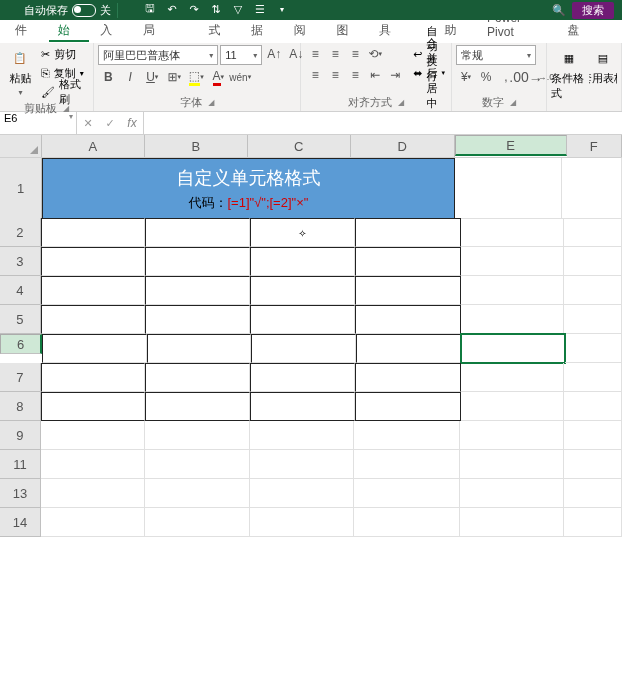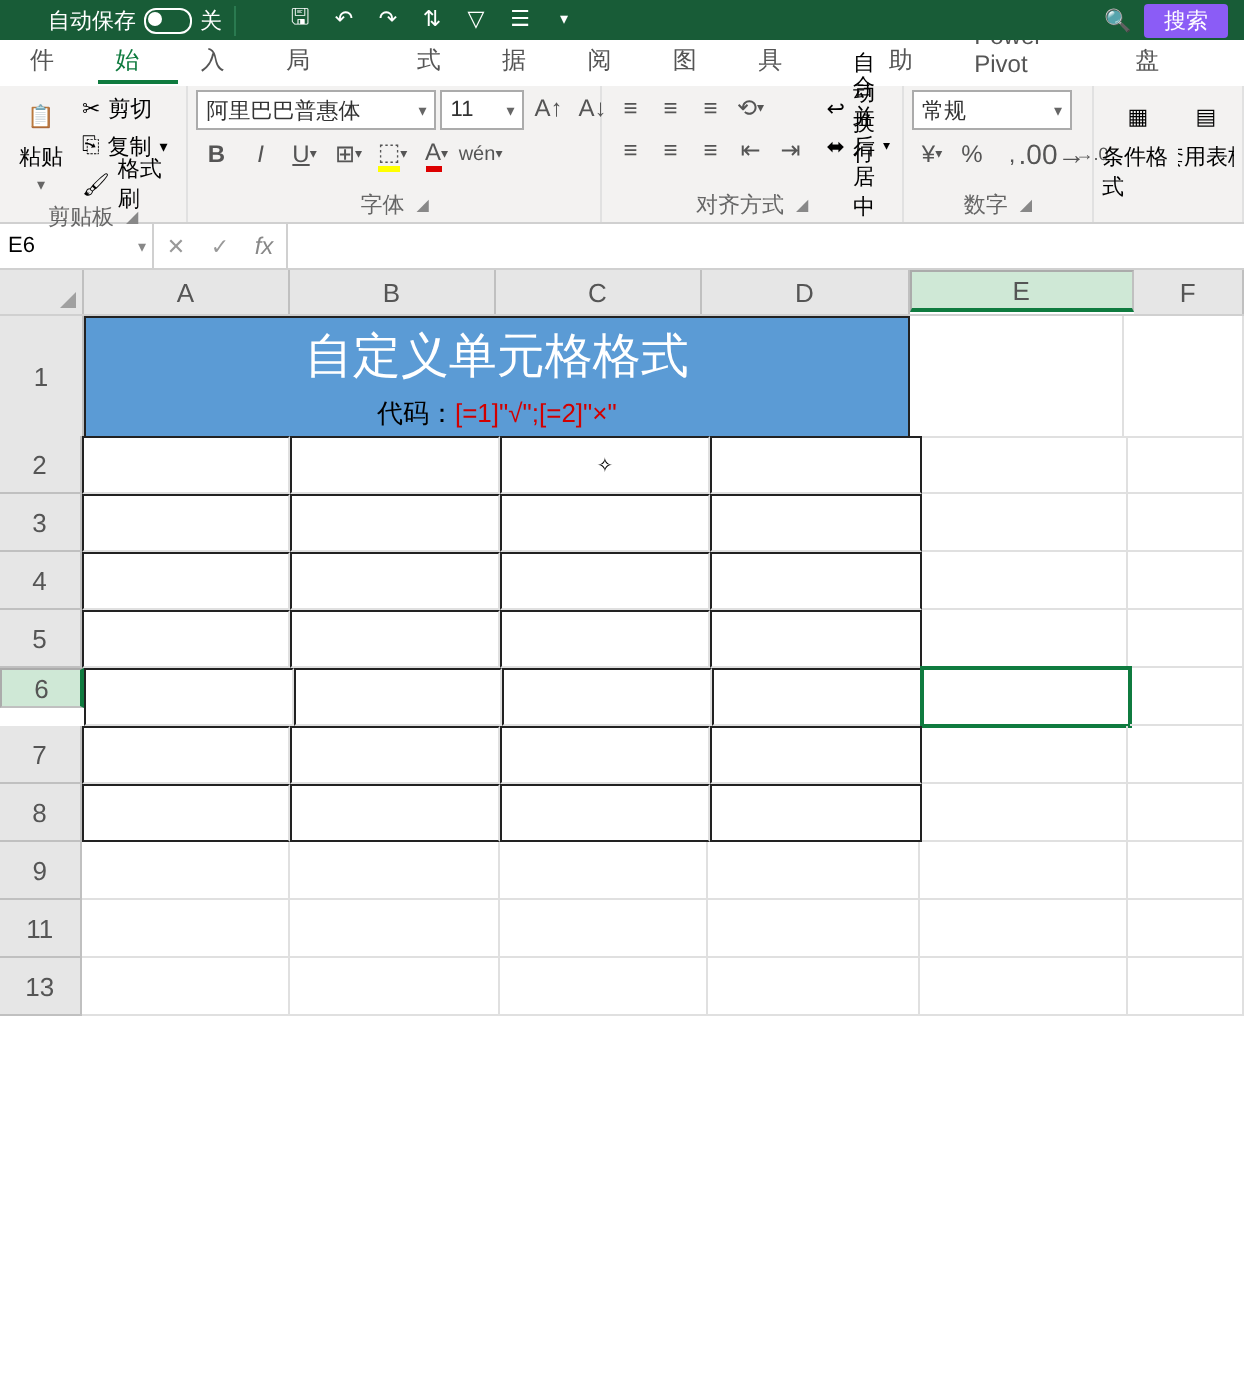--- a/index.html
+++ b/index.html
@@ -5,59 +5,59 @@
   html,body{margin:0;padding:0;font-family:"Microsoft YaHei","Segoe UI",sans-serif;font-size:12px;color:#000;background:#fff;width:622px;overflow:hidden}
   .title-bar{height:20px;background:#185c37;display:flex;align-items:center;color:#fff;font-size:11px;position:relative}
   .title-left{display:flex;align-items:flex-start;gap:19px;padding-left:18px}
   .autosave{display:flex;align-items:center;gap:4px;padding:0 6px;border-right:1px solid #2a7a50}
   .toggle{width:22px;height:11px;border:1px solid #fff;border-radius:6px;position:relative}
   .toggle::after{content:"";position:absolute;left:1px;top:1px;width:7px;height:7px;background:#fff;border-radius:50%}
   .qat{display:flex;align-items:center;gap:8px;padding-left:6px}
   .qat-icon{width:14px;height:14px;display:flex;align-items:center;justify-content:center;color:#fff}
   .title-center{position:absolute;left:50%;transform:translateX(-50%);white-space:nowrap}
   .title-right{position:absolute;right:8px;display:flex;align-items:center;gap:6px}
-  .search-box{display:flex;align-items:flex-end;gap:4px;background:#8b5cf6;padding:1px 10px;border-radius:2px}
+  .search-box{display:flex;align-items:flex-end;gap:4px;background:#701a75;padding:1px 10px;border-radius:2px}
   .tab-strip{height:22px;background:#fff;border-bottom:1px solid #fff;display:flex;align-items:flex-end;padding-left:6px;gap:2px;font-size:12px;color:#555}
   .tab{padding:3px 9px;cursor:default}
   .tab.active{color:#0f7b3f;box-shadow:inset 0 -2px 0 #0f7b3f}
   .ribbon{height:68px;background:#f3f2f1;border-bottom:1px solid #d0d0d0;display:flex}
   .group{display:flex;flex-direction:column;border-right:1px solid #e1e1e1;padding:2px 4px 0;position:relative}
   .group-body{flex:1;display:flex;align-items:flex-start;gap:2px}
   .group-label{text-align:center;font-size:11px;color:#666;padding-bottom:1px;display:flex;justify-content:center;align-items:center;gap:6px}
   .dlaunch{font-size:8px;color:#888}
   .big-btn{display:flex;flex-direction:column;align-items:center;justify-content:flex-start;width:36px;font-size:11px;gap:2px;padding-top:2px}
   .icon-box{width:22px;height:22px;display:flex;align-items:center;justify-content:center}
   .rows3{display:flex;flex-direction:column;gap:1px;font-size:11px}
   .row-item{display:flex;align-items:center;gap:4px;padding:0 2px;height:18px}
   .btn-sm{width:20px;height:18px;display:flex;align-items:center;justify-content:center;color:#555;font-size:12px}
   .sel{border:1px solid #ababab;background:#fff;height:18px;display:flex;align-items:center;padding:0 4px;font-size:11px;color:#333}
   .sel .arrow{margin-left:auto;font-size:8px;color:#666}
   .font-sel{width:110px}
   .size-sel{width:32px}
   .fmt-sel{width:70px}
   .namebox-row{height:22px;background:#fff;border-bottom:1px solid #d0d0d0;display:flex;align-items:stretch}
-  .namebox{width:68px;border-right:1px solid #d0d0d0;display:flex;align-items:center;padding:0 4px;font-size:11px;position:relative}
+  .namebox{width:68px;border-right:1px solid #d0d0d0;display:flex;align-items:flex-start;padding:0 4px;font-size:11px;position:relative}
   .namebox .arrow{position:absolute;right:3px;font-size:8px;color:#888}
   .fx-btns{display:flex;align-items:center;border-right:1px solid #d0d0d0}
   .fx-btn{width:22px;display:flex;align-items:center;justify-content:center;color:#999;font-size:11px}
   .fx-label{width:22px;display:flex;align-items:center;justify-content:center;font-style:italic;color:#888}
   .formula-input{flex:1;padding:0 4px;font-size:11px}
   .sheet{position:relative}
   .col-headers{display:flex;height:22px;border-bottom:1px solid #d0d0d0}
   .corner{width:42px;background:#e6e6e6;border-right:1px solid #c0c0c0;position:relative}
   .corner::after{content:"";position:absolute;right:3px;bottom:3px;width:0;height:0;border-left:8px solid transparent;border-bottom:8px solid #a0a0a0}
   .col-h{background:#e6e6e6;border-right:1px solid #c0c0c0;display:flex;align-items:center;justify-content:center;font-size:13px;color:#555}
   .col-h.sel{background:#cfe8d6}
   .row{display:flex;height:29px}
   .row-h{width:42px;background:#e6e6e6;border-right:1px solid #c0c0c0;border-bottom:1px solid #c0c0c0;display:flex;align-items:center;justify-content:center;font-size:13px;color:#555;padding:0}
   .row-h.sel{background:#cfe8d6}
   .cell{border-right:1px solid #e0e0e0;border-bottom:1px solid #e0e0e0;padding:0 2px;display:flex;align-items:center;font-size:13px;position:relative}
   .row1{height:60px}
   .hdr-block{background:#5b9bd5;width:421px;height:60px;display:flex;flex-direction:column;align-items:center;justify-content:center;border:1px solid #222;border-bottom:none}
-  .hdr-title{color:#fff;font-size:24px;font-weight:500}
+  .hdr-title{color:#fff;font-size:18px;font-weight:500}
   .hdr-code{font-size:13px;margin-top:4px}
   .hdr-code .lbl{color:#000000}
   .hdr-code .red{color:#d20000}
   .active-cell{outline:2px solid #0f7b3f;outline-offset:-1px}
   .cursor-ph{position:absolute;font-size:10px;color:#000;left:50%;top:50%;transform:translate(-50%,-50%)}
 </style>
 </head>
 <body>
 
 <div class="title-bar">
@@ -369,14 +369,23 @@
       </div>
       <div class="row">
         <div class="row-h">13</div>
         <div class="cell" style="width: 105px;"></div>
         <div class="cell" style="width: 105px;"></div>
         <div class="cell" style="width: 105px;"></div>
         <div class="cell" style="width: 106px;"></div>
         <div class="cell" style="width: 105px;"></div>
         <div class="cell" style="width: 56px;"></div>
       </div>
+      <div class="row">
+        <div class="row-h">14</div>
+        <div class="cell" style="width: 105px;"></div>
+        <div class="cell" style="width: 105px;"></div>
+        <div class="cell" style="width: 105px;"></div>
+        <div class="cell" style="width: 106px;"></div>
+        <div class="cell" style="width: 105px;"></div>
+        <div class="cell" style="width: 56px;"></div>
+      </div>
     </div>
 </div>
 
 </body></html>

